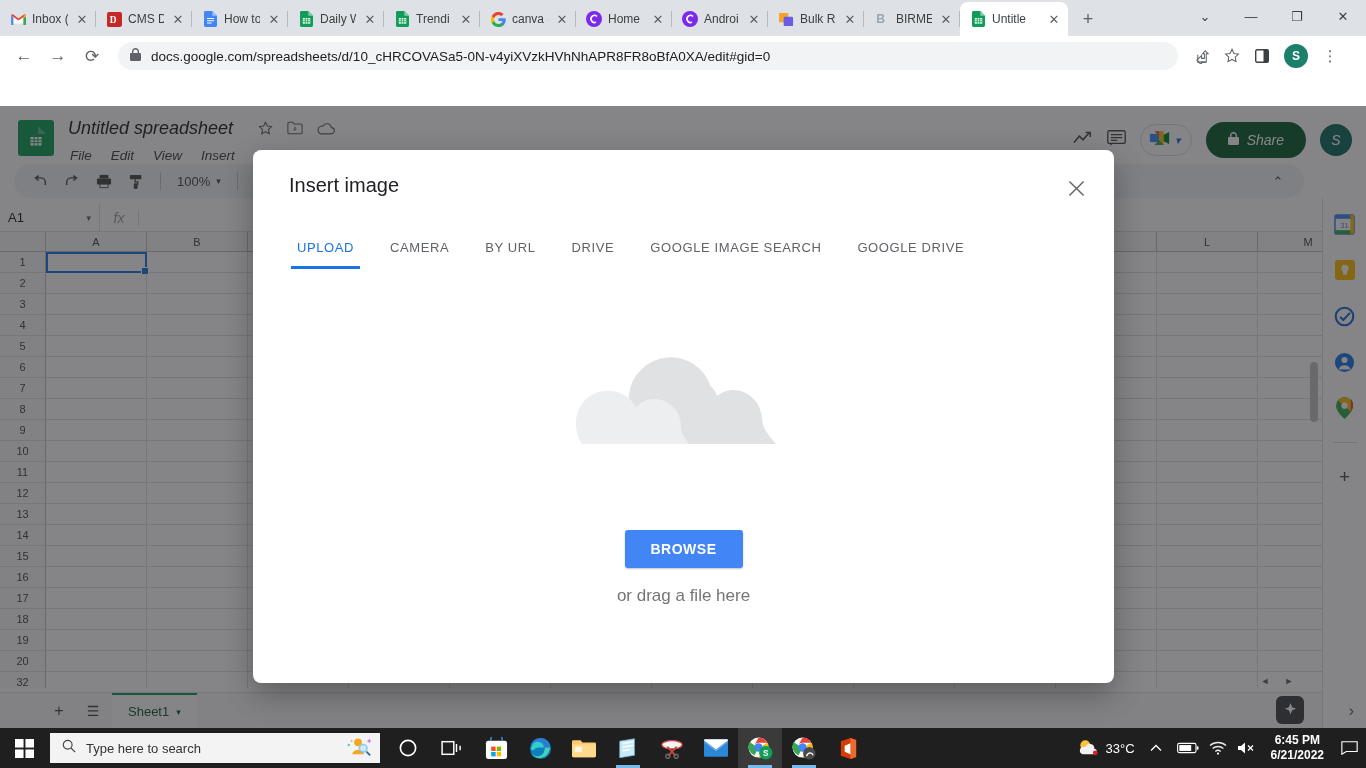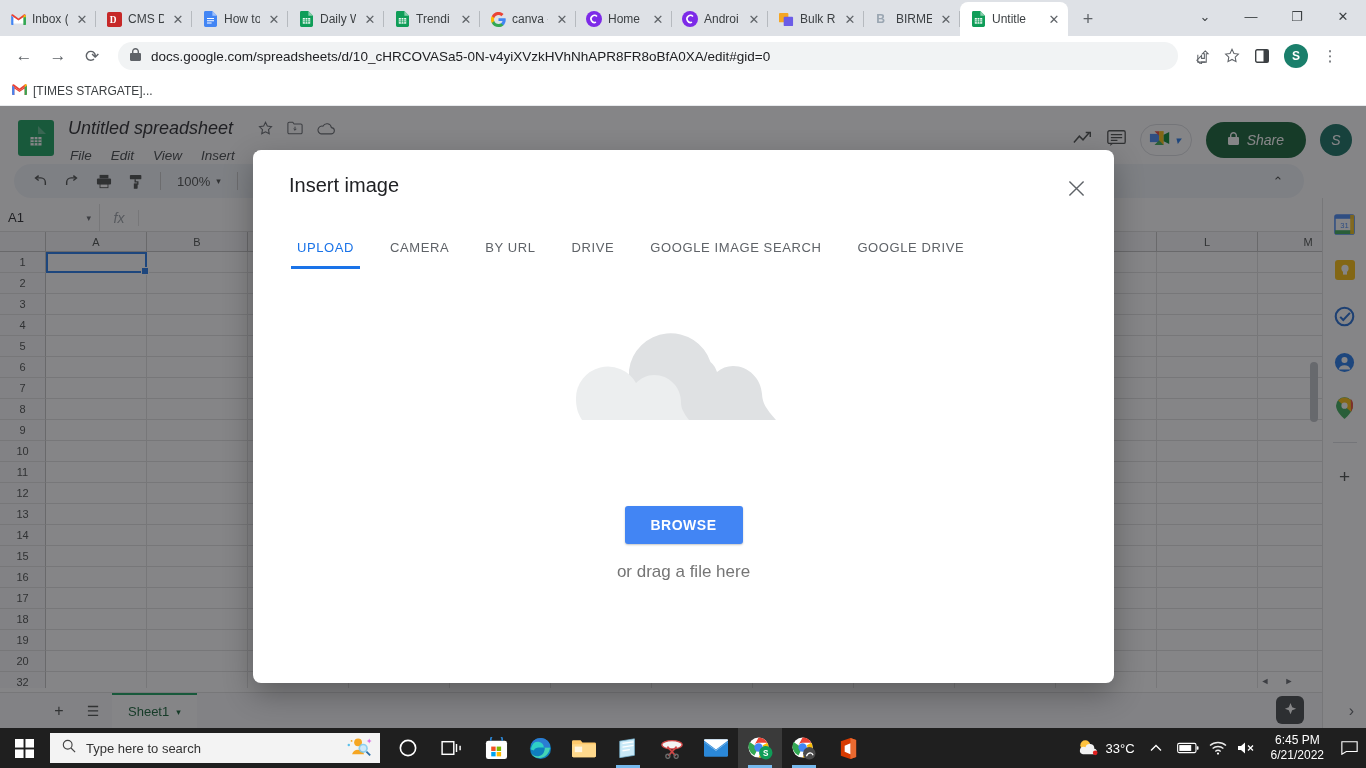--- a/index.html
+++ b/index.html
@@ -299,21 +299,21 @@
     padding: 8px 18px 14px;
     font-size: 13px; font-weight: 500; letter-spacing: 0.6px;
     color: #5f6368; position: relative; white-space: nowrap;
   }
   .mtab.active { color: #1a73e8; }
   .mtab.active::after {
     content: ""; position: absolute; left: 12px; right: 12px; bottom: 0;
     height: 3px; background: #1a73e8;
   }
   .modal-body {
-    position: absolute; left: 0; top: 102px; width: 861px; height: 415px;
+    position: absolute; left: 0; top: 126px; width: 861px; height: 415px;
     display: flex; flex-direction: column; align-items: center;
     justify-content: center;
   }
   .cloud-art { width: 255px; height: 140px; margin-bottom: 46px; margin-top: -18px; }
   .browse-btn {
     background: #4285f4; color: #fff;
     border-radius: 3px; padding: 11px 26px;
     font-size: 14px; font-weight: 700; letter-spacing: 0.5px;
     box-shadow: 0 1px 2px rgba(60,64,67,0.3);
   }
@@ -345,20 +345,21 @@
   .tb-app.active { background: rgba(255,255,255,0.12); }
   .tray {
     position: absolute; right: 0; top: 0; height: 40px;
     display: flex; align-items: center; gap: 10px; padding-right: 6px;
   }
   .tray-icon { color: #fff; font-size: 13px; display: flex; align-items: center; }
   .tray-weather { display: flex; align-items: center; gap: 7px; color: #fff; font-size: 13px; }
   .tray-clock {
     color: #fff; font-size: 12px; line-height: 15px; text-align: center;
     padding: 0 4px;
+    font-weight: bold;
   }
   .tray-action {
     width: 22px; height: 40px; display: flex; align-items: center; justify-content: center;
     color: #fff; font-size: 14px;
   }
 </style>
 </head>
 <body>
 
 <div id="root">
@@ -525,35 +526,20 @@
     <div class="tb-icon">
       <svg width="14" height="14" viewBox="0 0 14 14">
           <rect x="0.7" y="0.7" width="12.6" height="12.6" rx="1.5" fill="none" stroke="#3c4043" stroke-width="1.4"></rect>
           <rect x="8.5" y="0.7" width="4.8" height="12.6" fill="#3c4043"></rect>
         </svg>
     </div>
     <div class="profile-chip">S</div>
     <div class="tb-icon">⋮</div>
   </div>
 
-  <div class="bookmarks-bar">
-    <div class="bm-item">
-      <span>
-        <svg width="15" height="11" viewBox="0 0 20 15">
-            <path d="M1 2l9 6 9-6v11H1z" fill="#fff"></path>
-            <path d="M0 2.2L10 9 20 2.2V14a1 1 0 01-1 1h-2V6l-7 4.8L3 6v9H1a1 1 0 01-1-1z" fill="#ea4335"></path>
-            <path d="M0 2.2A2 2 0 012.3.5L10 6l7.7-5.5A2 2 0 0120 2.2L10 9z" fill="#ea4335"></path>
-            <path d="M17 15h2a1 1 0 001-1V2.2L17 4.3z" fill="#34a853"></path>
-            <path d="M0 14a1 1 0 001 1h2V4.3L0 2.2z" fill="#4285f4"></path>
-            <path d="M17 4.3l3-2.1A2 2 0 0017.7.5L17 1z" fill="#fbbc04"></path>
-          </svg>
-      </span>
-      <span>[TIMES STARGATE]...</span>
-    </div>
-  </div>
 
   <div class="sheets">
 
     <div class="sheets-header">
       <div class="sheets-logo">
         <svg width="20" height="24" viewBox="0 0 20 24">
             <path d="M12 0H2a2 2 0 00-2 2v20a2 2 0 002 2h16a2 2 0 002-2V8z" fill="#0f9d58"></path>
             <path d="M12 0l8 8h-8z" fill="#57bb8a"></path>
             <rect x="4.5" y="11" width="11" height="8.5" fill="#fff"></rect>
             <path d="M4.5 13.8h11M4.5 16.6h11M8.2 11v8.5M11.9 11v8.5" stroke="#0f9d58" stroke-width="0.9"></path>

